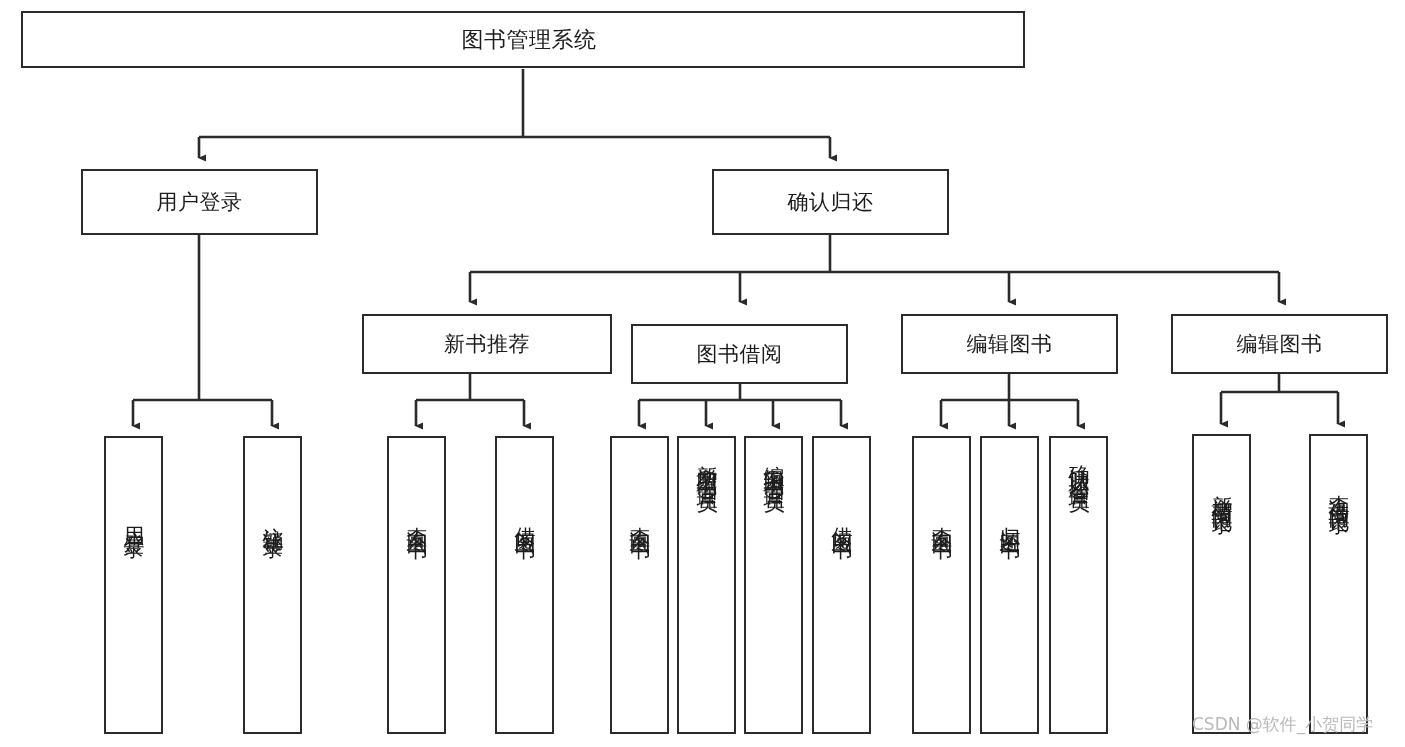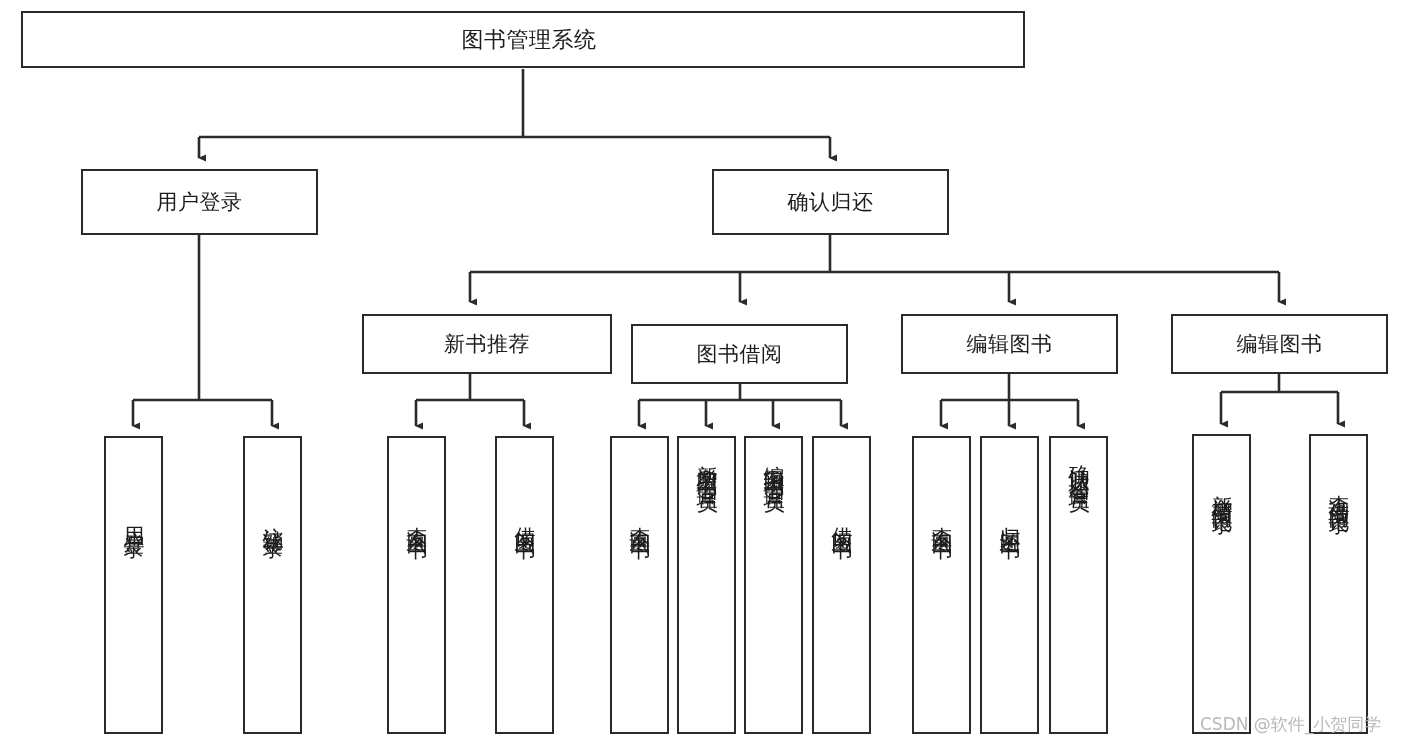--- a/index.html
+++ b/index.html
@@ -61,21 +61,20 @@
   }
   .watermark {
     position: absolute;
     left: 1192px;
     top: 713px;
     font-size: 17px;
     color: #b9b9b9;
     z-index: 9;
     white-space: pre;
     font-family: "DejaVu Sans", "Liberation Sans", sans-serif;
-    padding-left: 8px;
   }
 </style>
 </head>
 <body>
 
 <div id="diagram-root">
 
   <svg class="edges" viewBox="0 0 1405 747">
     <defs>
       <marker id="arrowhead" markerWidth="9" markerHeight="9" refX="4" refY="7.2" orient="auto" markerUnits="userSpaceOnUse">

